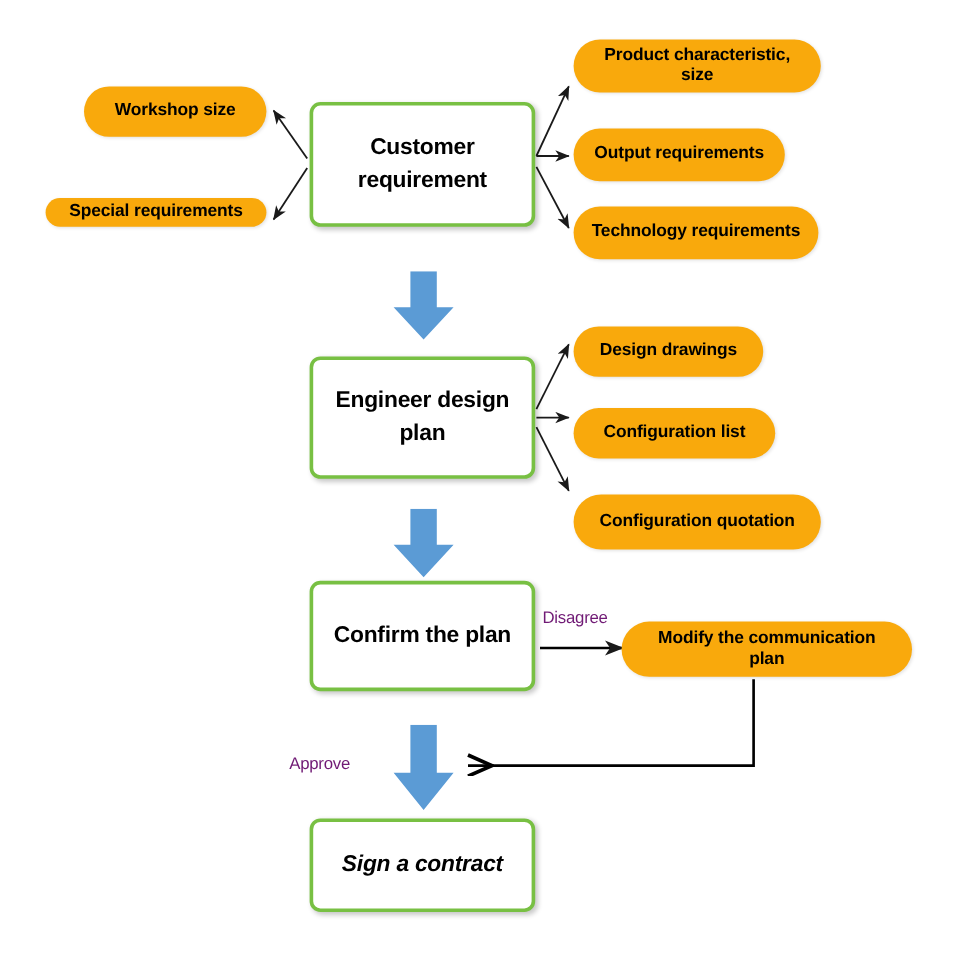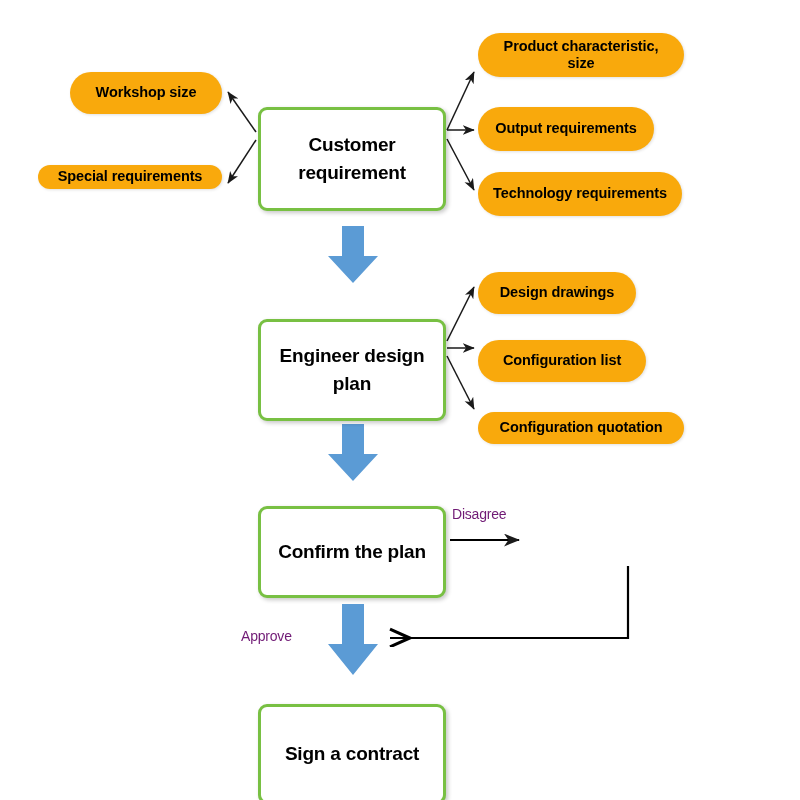--- a/index.html
+++ b/index.html
@@ -34,21 +34,20 @@
     font-weight: bold;
   }
   .proc {
     background: #ffffff;
     border: 3px solid #78c043;
     border-radius: 9px;
     font-size: 19px;
     line-height: 1.45;
     box-shadow: 2px 2px 4px rgba(0,0,0,0.22);
     letter-spacing: -0.2px;
-    margin-top: 22px;
   }
   .pill {
     background: #f9a90c;
     border: none;
     border-radius: 999px;
     font-size: 14.5px;
     line-height: 1.2;
     box-shadow: 1px 1px 3px rgba(0,0,0,0.12);
     letter-spacing: -0.1px;
     padding: 0 14px;
@@ -133,21 +132,21 @@
   </div>
 
   <div class="node proc" style="left:258px; top:297px; width:188px; height:102px;">
     <span>Engineer design plan</span>
   </div>
 
   <div class="node proc" style="left:258px; top:484px; width:188px; height:92px;justify-content:center;">
     <span>Confirm the plan</span>
   </div>
 
-  <div class="node proc" style="left:258px; top:682px; width:188px; height:100px;">
+  <div class="node proc" style="left:258px; top:682px; width:188px; height:78px;font-style:italic;">
     <span>Sign a contract</span>
   </div>
 
   <div class="node pill" style="left:70px; top:72px; width:152px; height:42px;">
     <span>Workshop size</span>
   </div>
 
   <div class="node pill" style="left:38px; top:165px; width:184px; height:24px;">
     <span>Special requirements</span>
   </div>
@@ -165,22 +164,25 @@
   </div>
 
   <div class="node pill" style="left:478px; top:272px; width:158px; height:42px;">
     <span>Design drawings</span>
   </div>
 
   <div class="node pill" style="left:478px; top:340px; width:168px; height:42px;">
     <span>Configuration list</span>
   </div>
 
-  <div class="node pill" style="left:478px; top:412px; width:206px; height:32px;">
+  <div class="node pill" style="left:478px; top:412px; width:206px; height:46px;">
     <span>Configuration  quotation</span>
   </div>
 
+  <div class="node pill" style="left:518px; top:518px; width:242px; height:46px;">
+    <span>Modify the communication  plan</span>
+  </div>
 
   <div class="edge-label" style="left:452px; top:506px;">Disagree</div>
 
   <div class="edge-label" style="left:241px; top:628px;">Approve</div>
 
 </div>
 
 </body></html>

